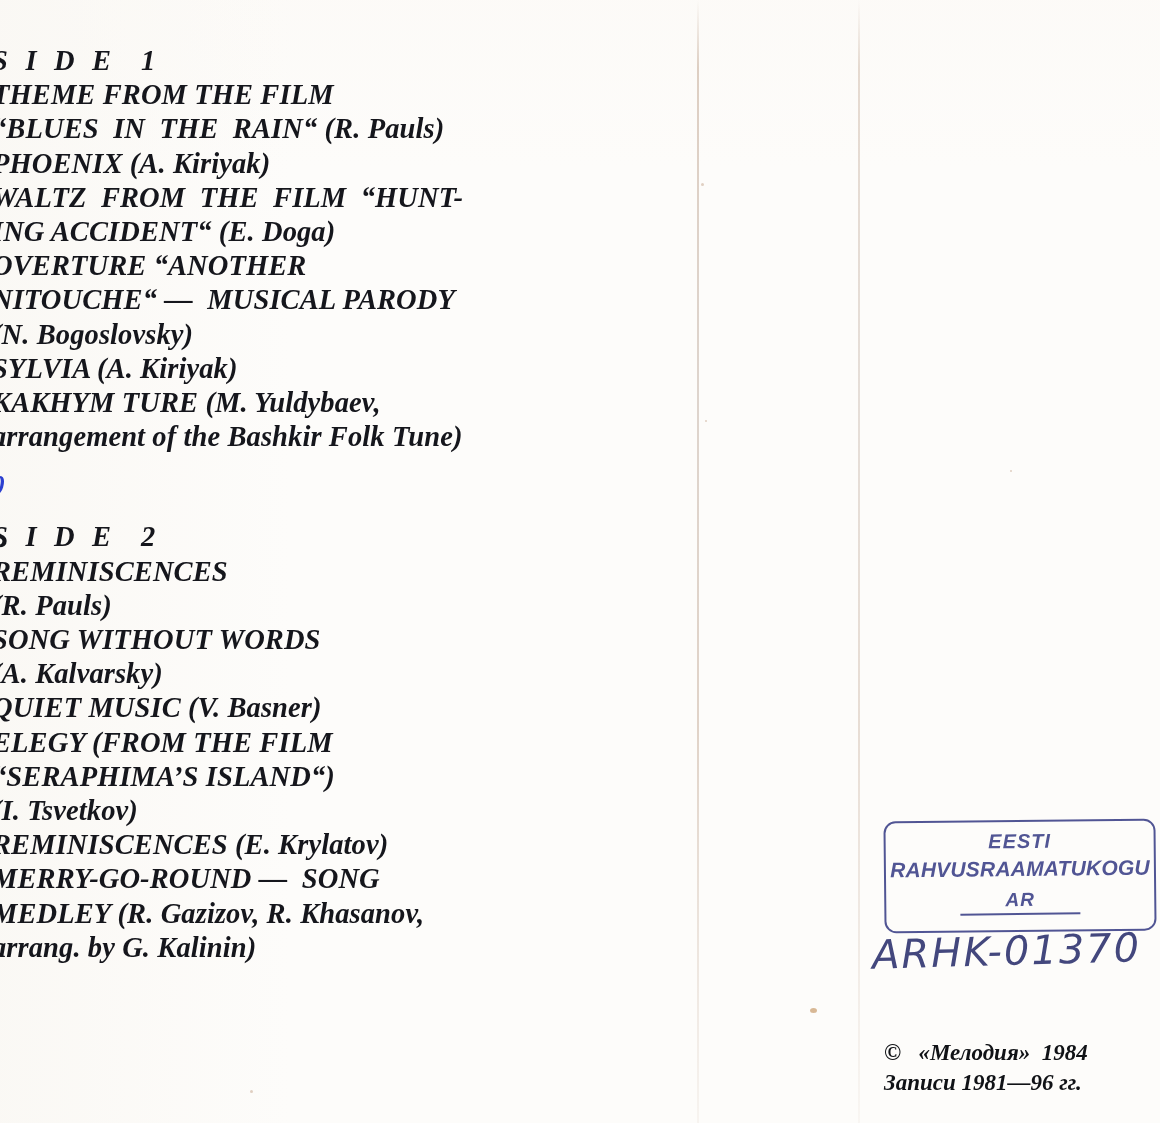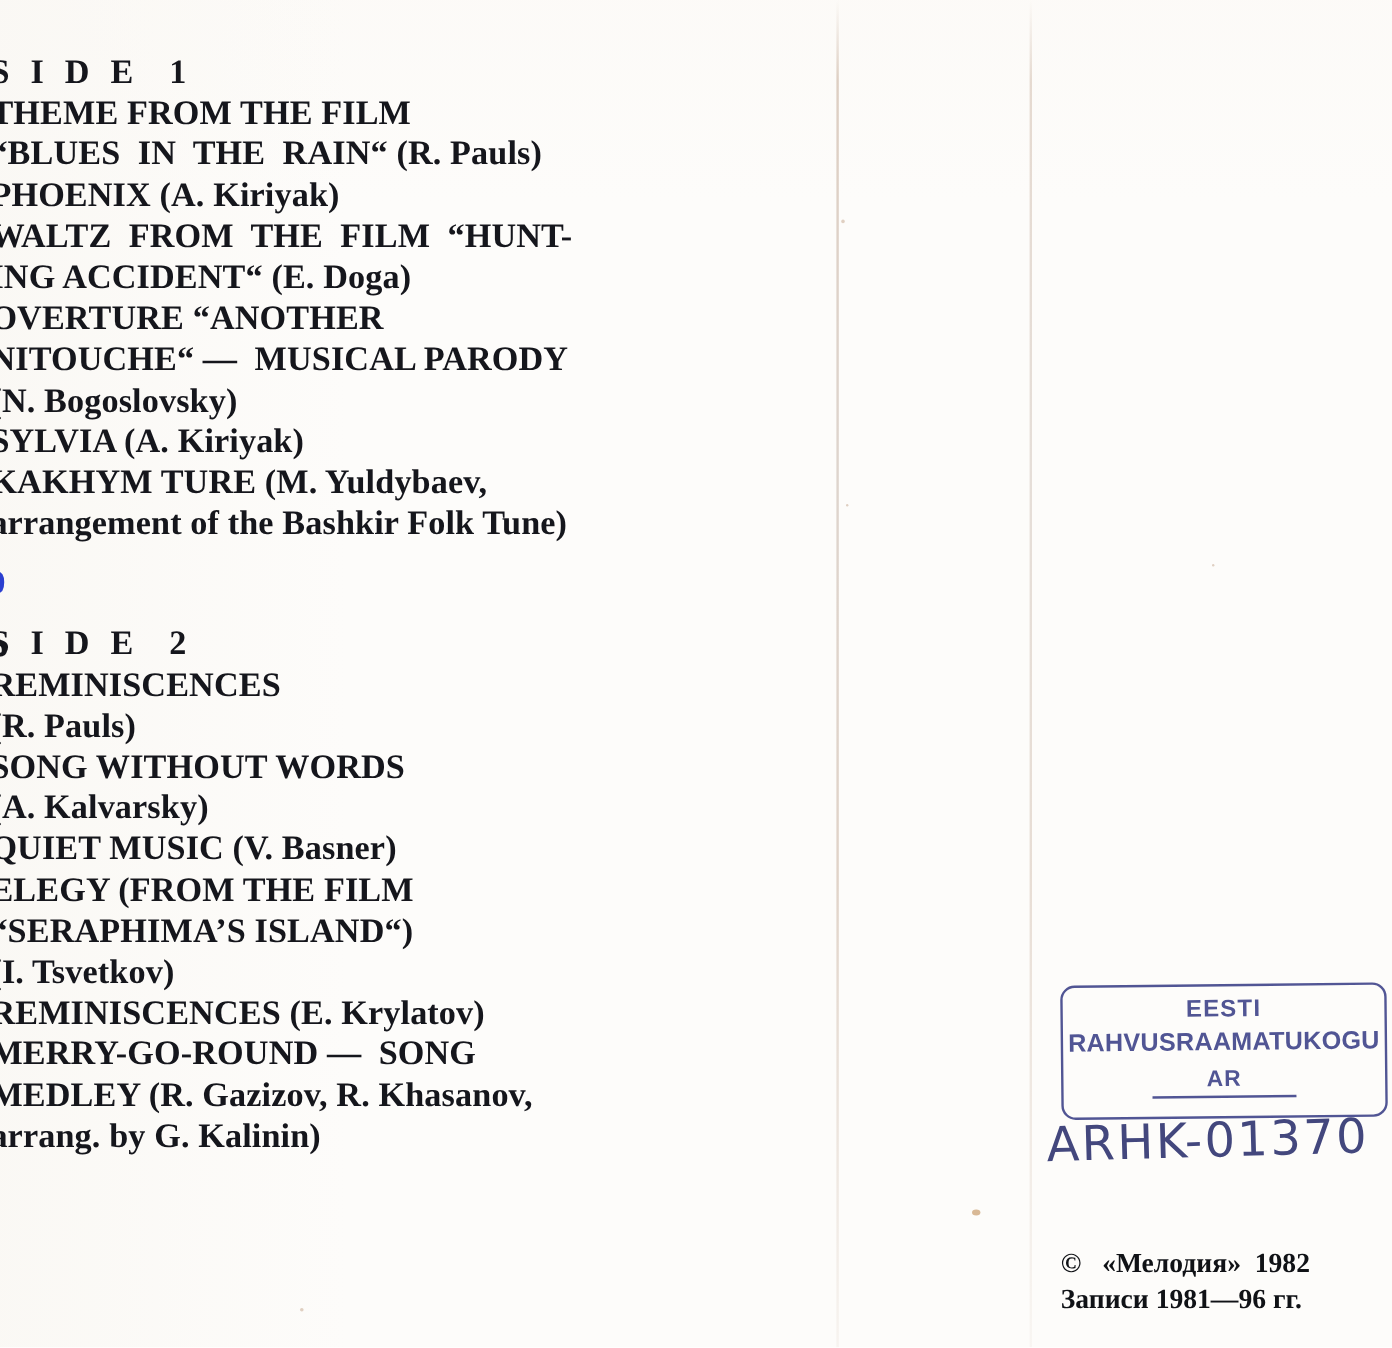--- a/index.html
+++ b/index.html
@@ -7,20 +7,21 @@
     padding: 0;
     background: #ffffff;
   }
   #page {
     position: relative;
     width: 1160px;
     height: 1123px;
     background: #fdfcfa;
     overflow: hidden;
     font-family: "Liberation Serif", serif;
+    font-style: italic;
   }
 
   
   .paper-tint {
     position: absolute;
     inset: 0;
     background:
       linear-gradient(90deg, rgba(250,248,244,0.9) 0%, rgba(255,255,255,0) 25%),
       linear-gradient(180deg, rgba(252,250,247,0.8) 0%, rgba(255,255,255,0) 15%);
     pointer-events: none;
@@ -211,18 +212,18 @@
     <div class="s-line3">AR</div>
     <div class="s-rule"></div>
   </div>
 
   <div class="callnum">ARHK-01370</div>
 
   <div class="copyright">
     <div>
       <span class="c-sym">©</span>
       &nbsp;&nbsp;<span>«Мелодия»</span>
-      &nbsp;<span>1982</span>
+      &nbsp;<span>1984</span>
     </div>
     <div>Записи 1981—96 гг.</div>
   </div>
 
 </div>
 
 </body></html>

